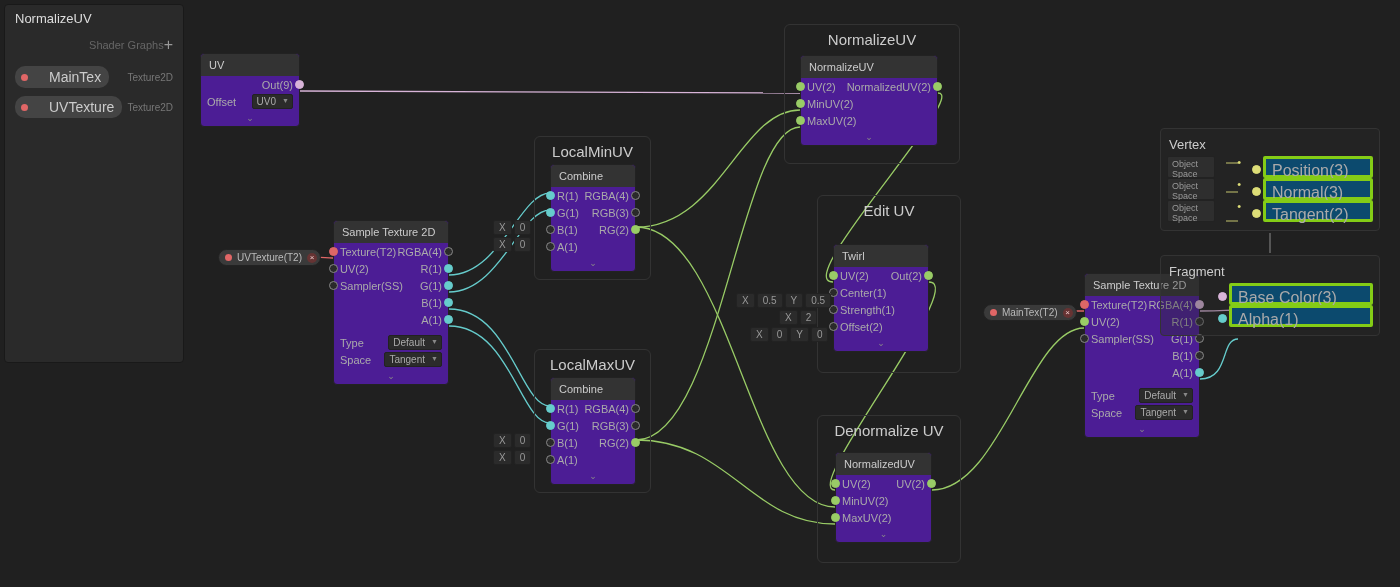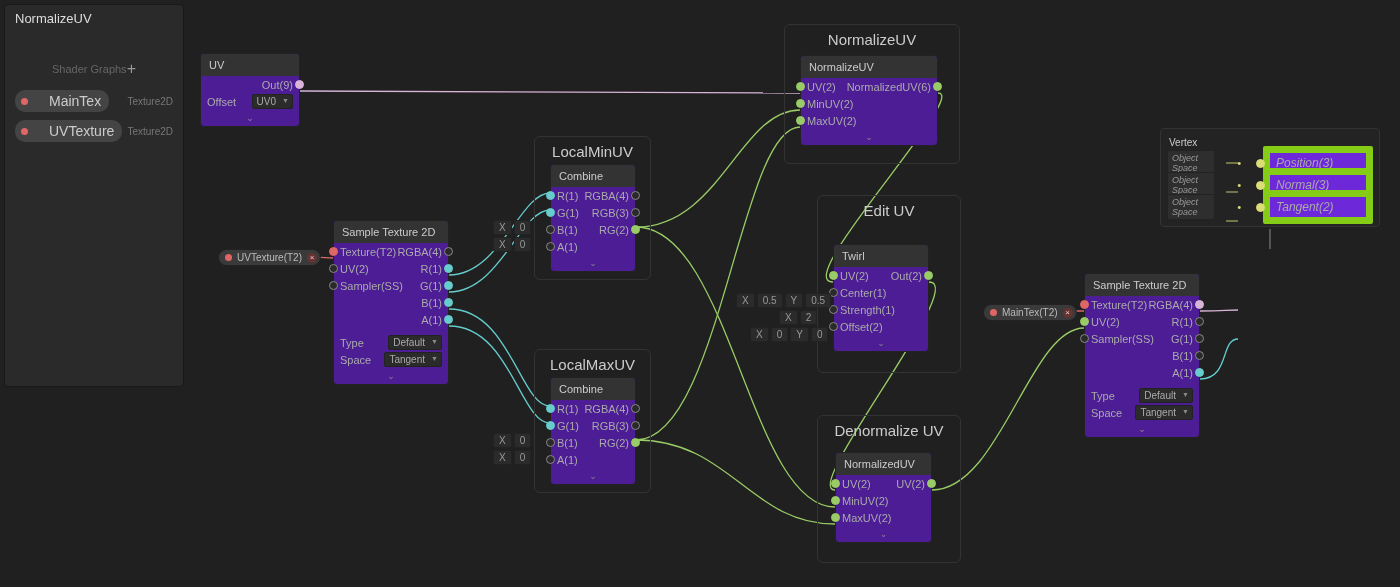--- a/index.html
+++ b/index.html
@@ -2,21 +2,21 @@
 <html><head>
 <meta charset="utf-8">
 <style>
 * { margin:0; padding:0; box-sizing:border-box; font-family:Arial,sans-serif; }
 body { background:#202020; color:#aaa; font-size:11px; width:1400px; height:587px; position:relative; overflow:hidden; }
 svg.wires { position:absolute; top:0; left:0; width:1400px; height:587px; pointer-events:none; }
 
 
 .blackboard { position:absolute; top:4px; left:4px; width:180px; background:#2a2a2a; border:1px solid #191919; border-radius:4px; }
 .bb-head { display:flex; justify-content:space-between; align-items:center; padding:6px 10px; color:#ddd; font-size:13px; }
-.bb-sub { padding:4px 10px 8px 10px; color:#666; display:flex; justify-content:center; align-items:center;margin-top:24px; }
+.bb-sub { padding:4px 10px 8px 10px; color:#666; display:flex; justify-content:flex-end; align-items:center; }
 .bb-prop { display:flex; align-items:center; justify-content:space-between; padding:4px 10px; }
 .pill { background:#444; color:#ccc; border-radius:10px; padding:3px 8px 3px 6px; display:flex; align-items:center; gap:21px; font-size:14px;}
 .pill-dot { width:7px; height:7px; border-radius:50%; }
 .prop-type { color:#777; font-size:10px; }
 
 
 .group { position:absolute; border:1px solid #333; border-radius:6px; }
 .group-title2 { text-align:center; color:#ccc; font-size:15px; padding:6px 0 10px 0;}
 
 
@@ -35,24 +35,24 @@
 .coll { text-align:center; padding:3px; color:#888; font-size:9px; }
 .float-in { position:absolute; display:flex; gap:2px; font-size:10px; }
 .float-in .fb { background:#2b2b2b; border:1px solid #222; color:#999; padding:1px 5px; border-radius:2px; }
 
 .token { position:absolute; background:#3a3a3a; border:1px solid #222; border-radius:12px; padding:2px 18px 2px 6px; display:flex; align-items:center; gap:5px; font-size:10px; color:#bbb;}
 .token .dot{width:7px;height:7px;border-radius:50%;}
 .token .del{position:absolute; right:3px; top:3px; width:10px;height:10px;border-radius:50%;background:#633;color:#ecc;font-size:8px;line-height:10px;text-align:center;}
 
 
 .master { position:absolute; }
-.master .m-title{color:#ccc;font-size:10px;padding:4px 2px;}
-.master .m-row{display:flex;align-items:center;height:22px;gap:22px;position:relative;font-style:italic;}
+.master .m-title{color:#ccc;font-size:13px;padding:4px 2px;}
+.master .m-row{display:flex;height:22px;gap:22px;position:relative;}
 .master .m-row .tag{background:#2e2e2e;border:1px solid #222;border-radius:2px;color:#999;padding:2px 4px;font-size:9px;}
-.master .m-row .slot{background:#6d28d9;border:7px solid #84cc16;border-radius:2px;color:#aaa;padding:3px 6px;font-size:12px;flex:1;position:relative;min-width:110px;}
+.master .m-row .slot{background:#0c4a6e;border:3px solid #84cc16;border-radius:2px;color:#aaa;padding:3px 6px;font-size:16px;flex:1;position:relative;min-width:110px;}
 .master .m-row .ip{position:absolute;width:9px;height:9px;border:1px solid #ccc;border-radius:50%;background:#ccc;left:-14px;top:6px;}
 .m-divider{width:2px;height:20px;background:#555;margin:2px auto;}
 
 .plus{font-size:16px;color:#999;}
 </style>
 </head>
 <body>
 
 <svg class="wires">
 
@@ -254,21 +254,21 @@
   </div>
 
 <div class="group" style="left:784px;top:24px;width:176px;height:140px">
   <div class="group-title2">NormalizeUV</div>
 </div>
 <div class="node" style="left:800px;top:55px;width:138px">
   <div class="node-head">NormalizeUV</div>
   <div class="row-split">
       <span class="port in fill" style="color:#9c6"></span>
       <span>UV(2)</span>
-      <span>NormalizedUV(6)</span>
+      <span>NormalizedUV(2)</span>
       <span class="port out fill" style="color:#9c6"></span>
     </div>
   <div class="row">
       <span class="port in fill" style="color:#9c6"></span>
       <span class="lbl">MinUV(2)</span>
     </div>
   <div class="row">
       <span class="port in fill" style="color:#9c6"></span>
       <span class="lbl">MaxUV(2)</span>
     </div>
@@ -398,13 +398,22 @@
         <span style="color:#dd7">•</span>
         <div class="slot"><span class="ip" style="background:#dd7;border-color:#dd7"></span><span>Normal(3)</span></div>
       </div>
     <div class="m-row">
         <span class="tag">Object Space</span>
         <span style="color:#dd7">•</span>
         <div class="slot"><span class="ip" style="background:#dd7;border-color:#dd7"></span><span>Tangent(2)</span></div>
       </div>
   </div>
   <div class="m-divider"></div>
+  <div style="border:1px solid #333;border-radius:4px;padding:4px 6px 8px 68px;background:#2a2a2a55;">
+    <div class="m-title" style="margin-left:-62px">Fragment</div>
+    <div class="m-row">
+        <div class="slot"><span class="ip" style="background:#d8b4d8;border-color:#d8b4d8"></span><span>Base Color(3)</span></div>
+      </div>
+    <div class="m-row">
+        <div class="slot"><span class="ip" style="background:#6cc;border-color:#6cc"></span><span>Alpha(1)</span></div>
+      </div>
+  </div>
 </div>
 
 </body></html>

